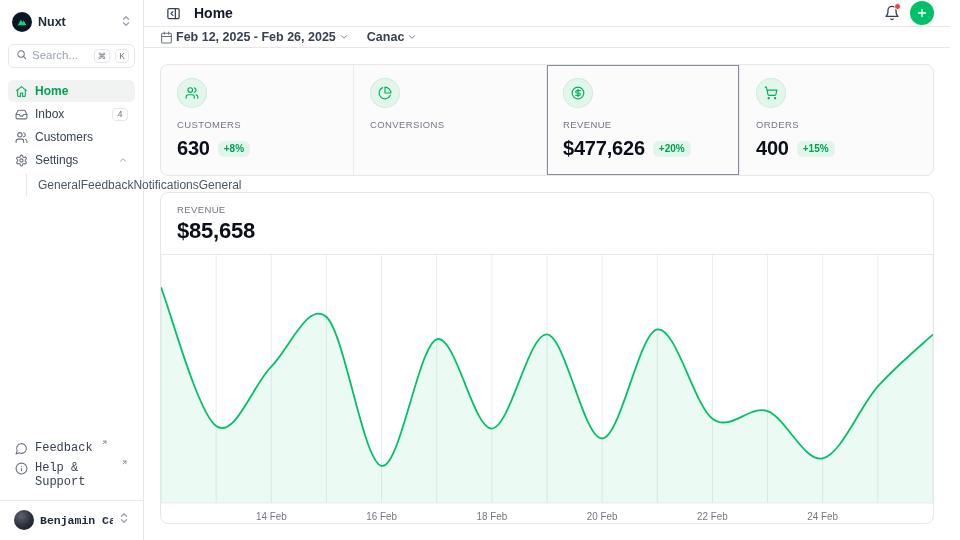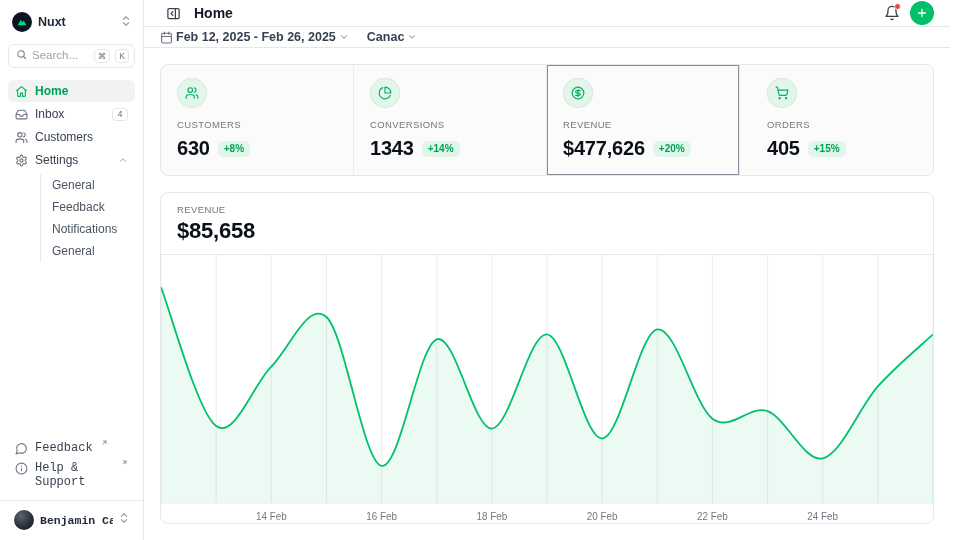--- a/index.html
+++ b/index.html
@@ -25,22 +25,22 @@
   .nav { display:flex; flex-direction:column; gap:1px; }
   .nav-item { display:flex; align-items:center; gap:7px; height:22px; padding:0 7px;
     border-radius:6px; font-size:12px; color:#374151; cursor:pointer; }
   .nav-item .nicon { color:#6b7280; display:flex; flex:none; }
   .nav-item.active { background:#f0f3f1; color:#00a155; font-weight:600; }
   .nav-item.active .nicon { color:#00b15f; }
   .count-badge { margin-left:auto; font-size:9px; color:#6b7280; border:1px solid #e7e7e9;
     border-radius:4px; padding:0.5px 4.5px; background:#fff; }
   .nav-item .trail-chev { margin-left:auto; color:#9ca3af; display:flex; }
 
-  .sub-list { margin:2px 0 0 32px; border-left:1px solid #e7e7e9; padding-left:11px;
-    display:flex; flex-direction:column; }
+  .sub-list { margin:2px 0 0 18px; border-left:1px solid #e7e7e9; padding-left:11px;
+    display:flex; }
   .sub-item { font-size:12px; color:#4b5563; height:22px; display:flex; align-items:center;
     cursor:pointer; }
 
   .sidebar-footer { margin-top:auto;font-family:Liberation Mono, monospace; }
   .foot-link { display:flex; align-items:flex-start; gap:7px; padding:3px 7px; font-size:12px;
     color:#374151; cursor:pointer; border-radius:6px; }
   .foot-link .nicon { color:#6b7280; display:flex; margin-top:1px; }
   .ext { color:#6b7280; margin-left:1px; margin-top:-2px; display:inline-flex; }
   .sb-divider { height:1px; background:#e7e7e9; margin:8px -8px 0; }
   .user-row { display:flex; align-items:center; gap:6px; padding:9px 6px 2px; cursor:pointer; }
@@ -68,21 +68,21 @@
   .tool-btn { display:flex; align-items:center; gap:3px; font-size:12.5px; font-weight:600;
     color:#374151; background:none; border:none; cursor:pointer; font-family:inherit; }
   .tool-btn .cal, .tool-btn .dd { color:#6b7280; display:flex; }
 
   .content { padding:16px; }
 
   
   .stats { display:grid; grid-template-columns:repeat(4,1fr); border:1px solid #e7e7e9;
     border-radius:8px; background:#fbfbfc; overflow:hidden; }
   .stat { padding:13px 16px 15px; border-right:1px solid #ebebed; cursor:pointer; position:relative; }
-  .stat:last-child { border-right:none;margin-left:11px; }
+  .stat:last-child { border-right:none; }
   .stat.selected { box-shadow:inset 0 0 0 1px #878d98; }
   .stat-ic { width:30px; height:30px; border-radius:50%; background:#e4f6ec;
     box-shadow:inset 0 0 0 1px #cdeeda; color:#00b15f; display:flex; align-items:center;
     justify-content:center; margin-bottom:11px; }
   .stat-label { font-size:9.5px; letter-spacing:.04em; color:#737780; font-weight:500;
     margin-bottom:7px; }
   .stat-val-row { display:flex; align-items:center; gap:8px; }
   .stat-val { font-size:20px; font-weight:700; color:#0b0f19; letter-spacing:-0.01em; }
   .delta { font-size:10px; font-weight:600; color:#00a155; background:#e1f6ea;
     border-radius:6px; padding:2.5px 6px; }
@@ -311,24 +311,20 @@
         </div>
 
         <div class="stat">
           <div class="stat-ic">
             <svg width="14" height="14" viewBox="0 0 24 24" fill="none" stroke="currentColor" stroke-width="2" stroke-linecap="round" stroke-linejoin="round">
                 <path d="M21.21 15.89A10 10 0 1 1 8 2.83"></path>
                 <path d="M22 12A10 10 0 0 0 12 2v10z"></path>
               </svg>
           </div>
           <div class="stat-label">CONVERSIONS</div>
-          <div class="stat-val-row">
-            <span class="stat-val">1343</span>
-            <span class="delta">+14%</span>
-          </div>
         </div>
 
         <div class="stat selected">
           <div class="stat-ic">
             <svg width="14" height="14" viewBox="0 0 24 24" fill="none" stroke="currentColor" stroke-width="2" stroke-linecap="round" stroke-linejoin="round">
                 <circle cx="12" cy="12" r="10"></circle>
                 <path d="M16 8h-6a2 2 0 0 0 0 4h4a2 2 0 0 1 0 4H8"></path>
                 <path d="M12 6v12"></path>
               </svg>
           </div>
@@ -342,21 +338,21 @@
         <div class="stat">
           <div class="stat-ic">
             <svg width="14" height="14" viewBox="0 0 24 24" fill="none" stroke="currentColor" stroke-width="2" stroke-linecap="round" stroke-linejoin="round">
                 <circle cx="8" cy="21" r="1"></circle>
                 <circle cx="19" cy="21" r="1"></circle>
                 <path d="M2.05 2.05h2l2.66 12.42a2 2 0 0 0 2 1.58h9.78a2 2 0 0 0 1.95-1.57l1.65-7.43H5.12"></path>
               </svg>
           </div>
           <div class="stat-label">ORDERS</div>
           <div class="stat-val-row">
-            <span class="stat-val">405</span>
+            <span class="stat-val">400</span>
             <span class="delta">+15%</span>
           </div>
         </div>
       </div>
 
       <div class="chart-card">
         <div class="chart-head">
           <div class="chart-label">REVENUE</div>
           <div class="chart-value">$85,658</div>
         </div>

